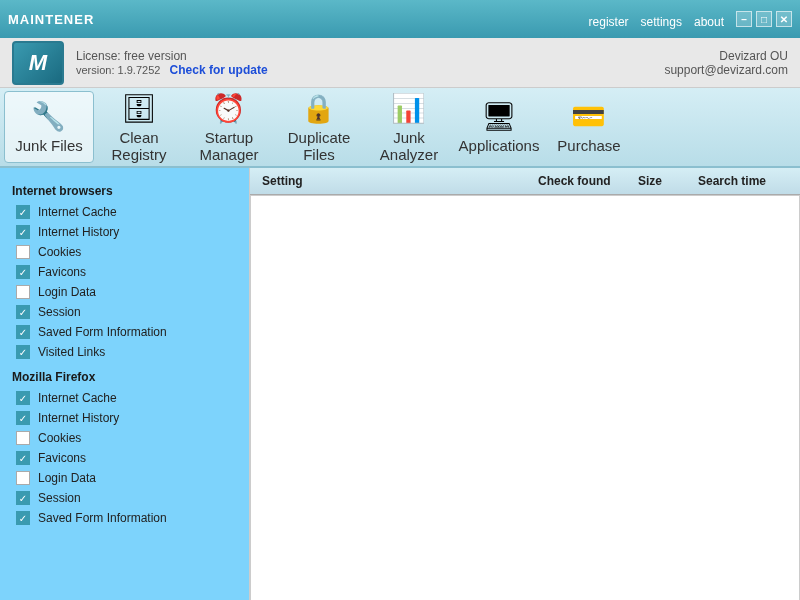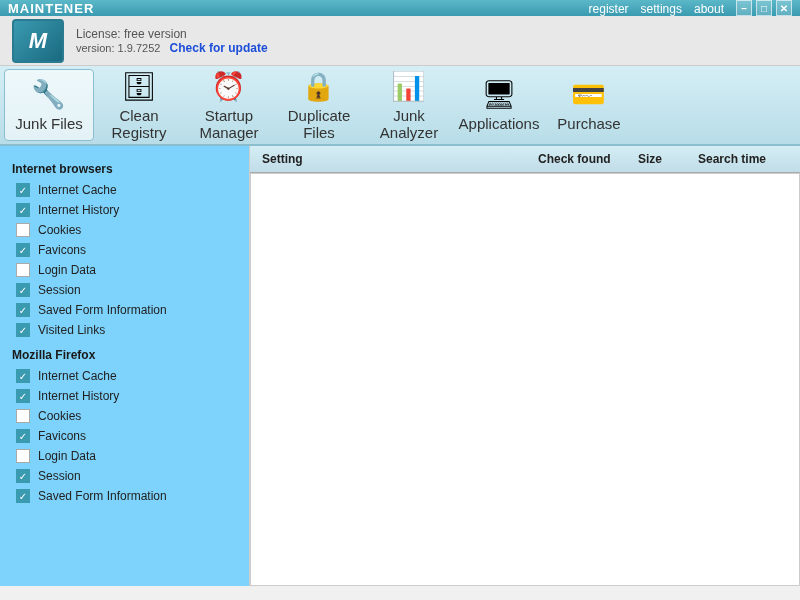--- a/index.html
+++ b/index.html
@@ -1,23 +1,23 @@
 <!DOCTYPE html>
 <html><head>
   <meta charset="utf-8">
   <style>
     * { box-sizing: border-box; margin: 0; padding: 0; }
     body { font-family: 'Segoe UI', Arial, sans-serif; font-size: 12px; background: #f0f0f0; width: 800px; height: 600px; overflow: hidden; }
 
     
     .titlebar {
       background: linear-gradient(to bottom, #5bb8c8, #3a9ab0);
-      height: 16px;
-      display: flex;
-      align-items: flex-end;
+      height: 38px;
+      display: flex;
+      align-items: center;
       padding: 0 8px;
       color: white;
       font-weight: bold;
       font-size: 13px;
     }
     .titlebar-title { flex: 1; letter-spacing: 1px; }
     .titlebar-links { display: flex; gap: 12px; font-size: 12px; font-weight: normal; margin-top: 6px; }
     .titlebar-links span { cursor: pointer; color: white; }
     .titlebar-controls { display: flex; gap: 4px; margin-left: 12px; }
     .titlebar-btn {
@@ -187,20 +187,24 @@
     <span>M</span>
   </div>
   <div class="license-info">
     <div class="lic-line1">License: free version</div>
     <div class="lic-line2">
       <span>version: 1.9.7252</span>
       &nbsp;
       <span class="check-update">Check for update</span>
     </div>
   </div>
+  <div class="company-info">
+    <div>Devizard OU</div>
+    <div>support@devizard.com</div>
+  </div>
 </div>
 
 <div class="toolbar">
   <div class="tool-btn active">
     <div class="tool-icon">🔧</div>
     <div class="tool-label">Junk Files</div>
   </div>
   <div class="tool-btn">
     <div class="tool-icon">🗄</div>
     <div class="tool-label">Clean Registry</div>

